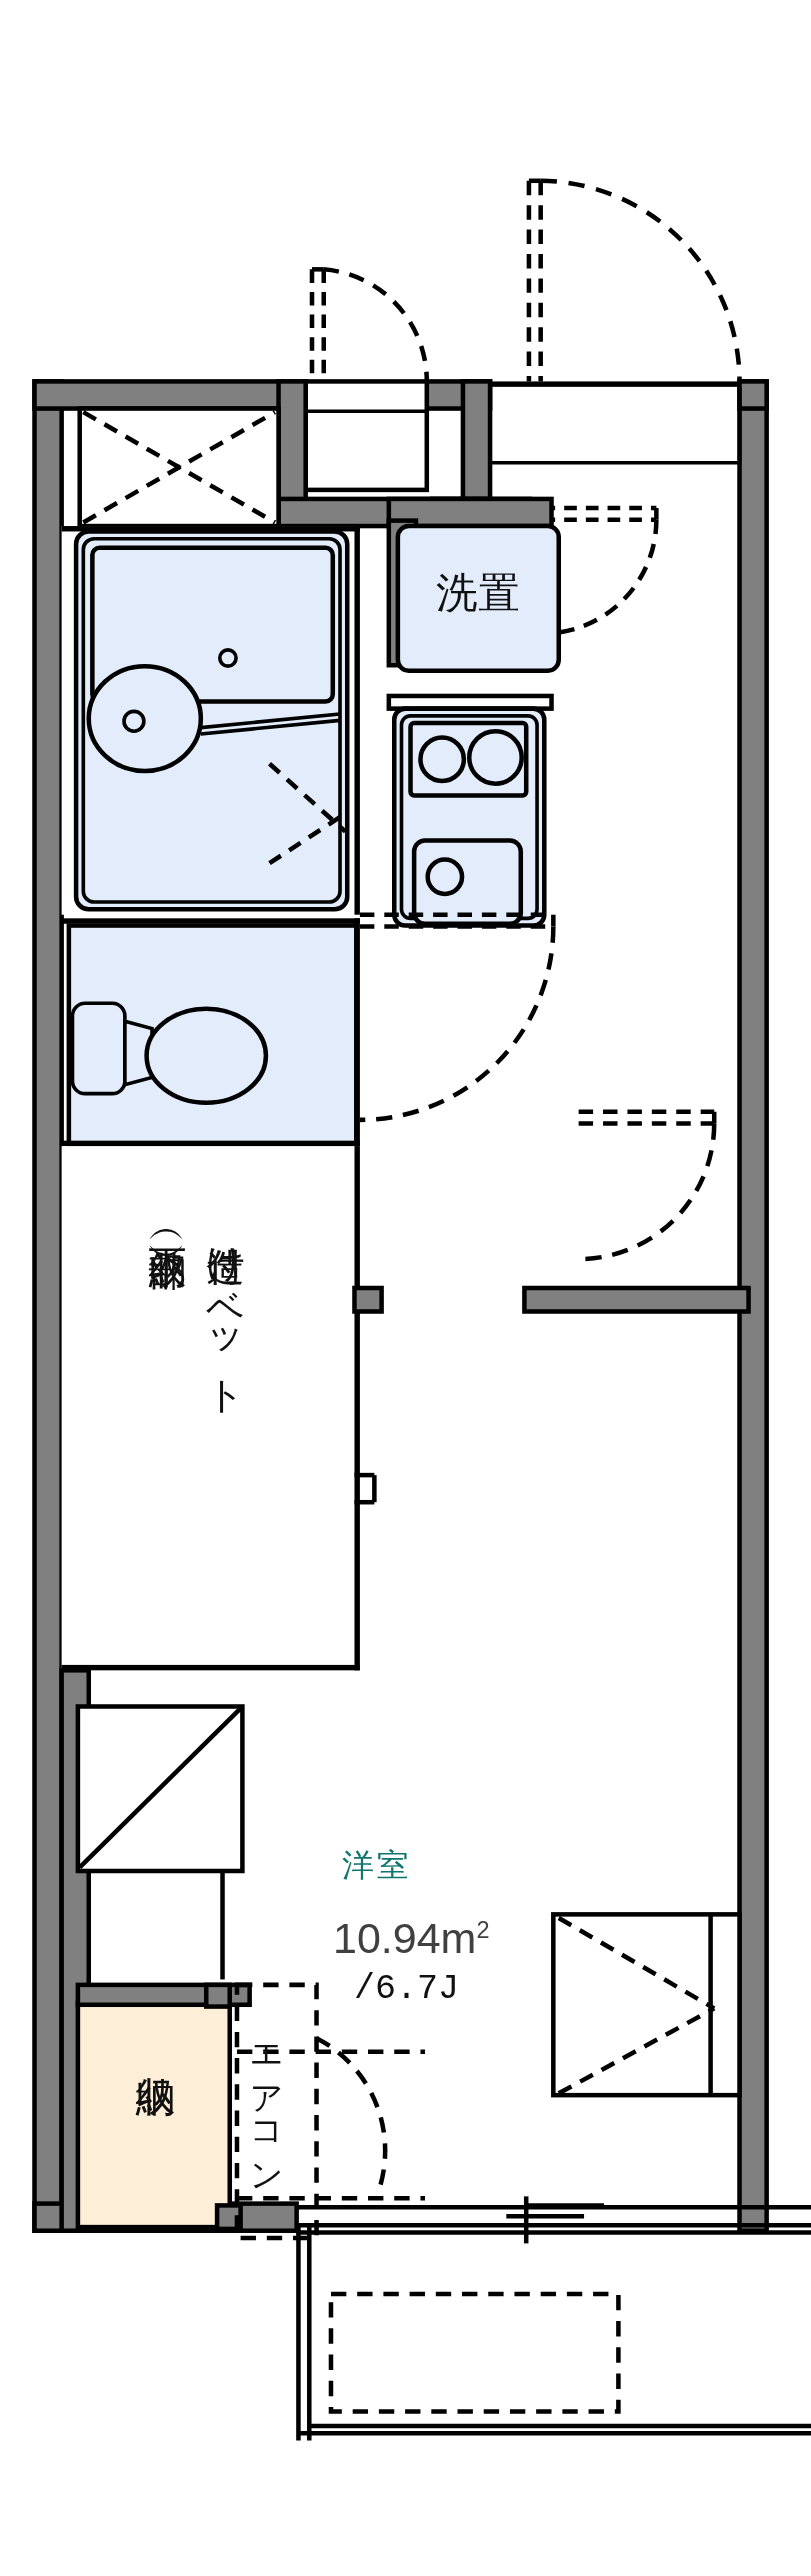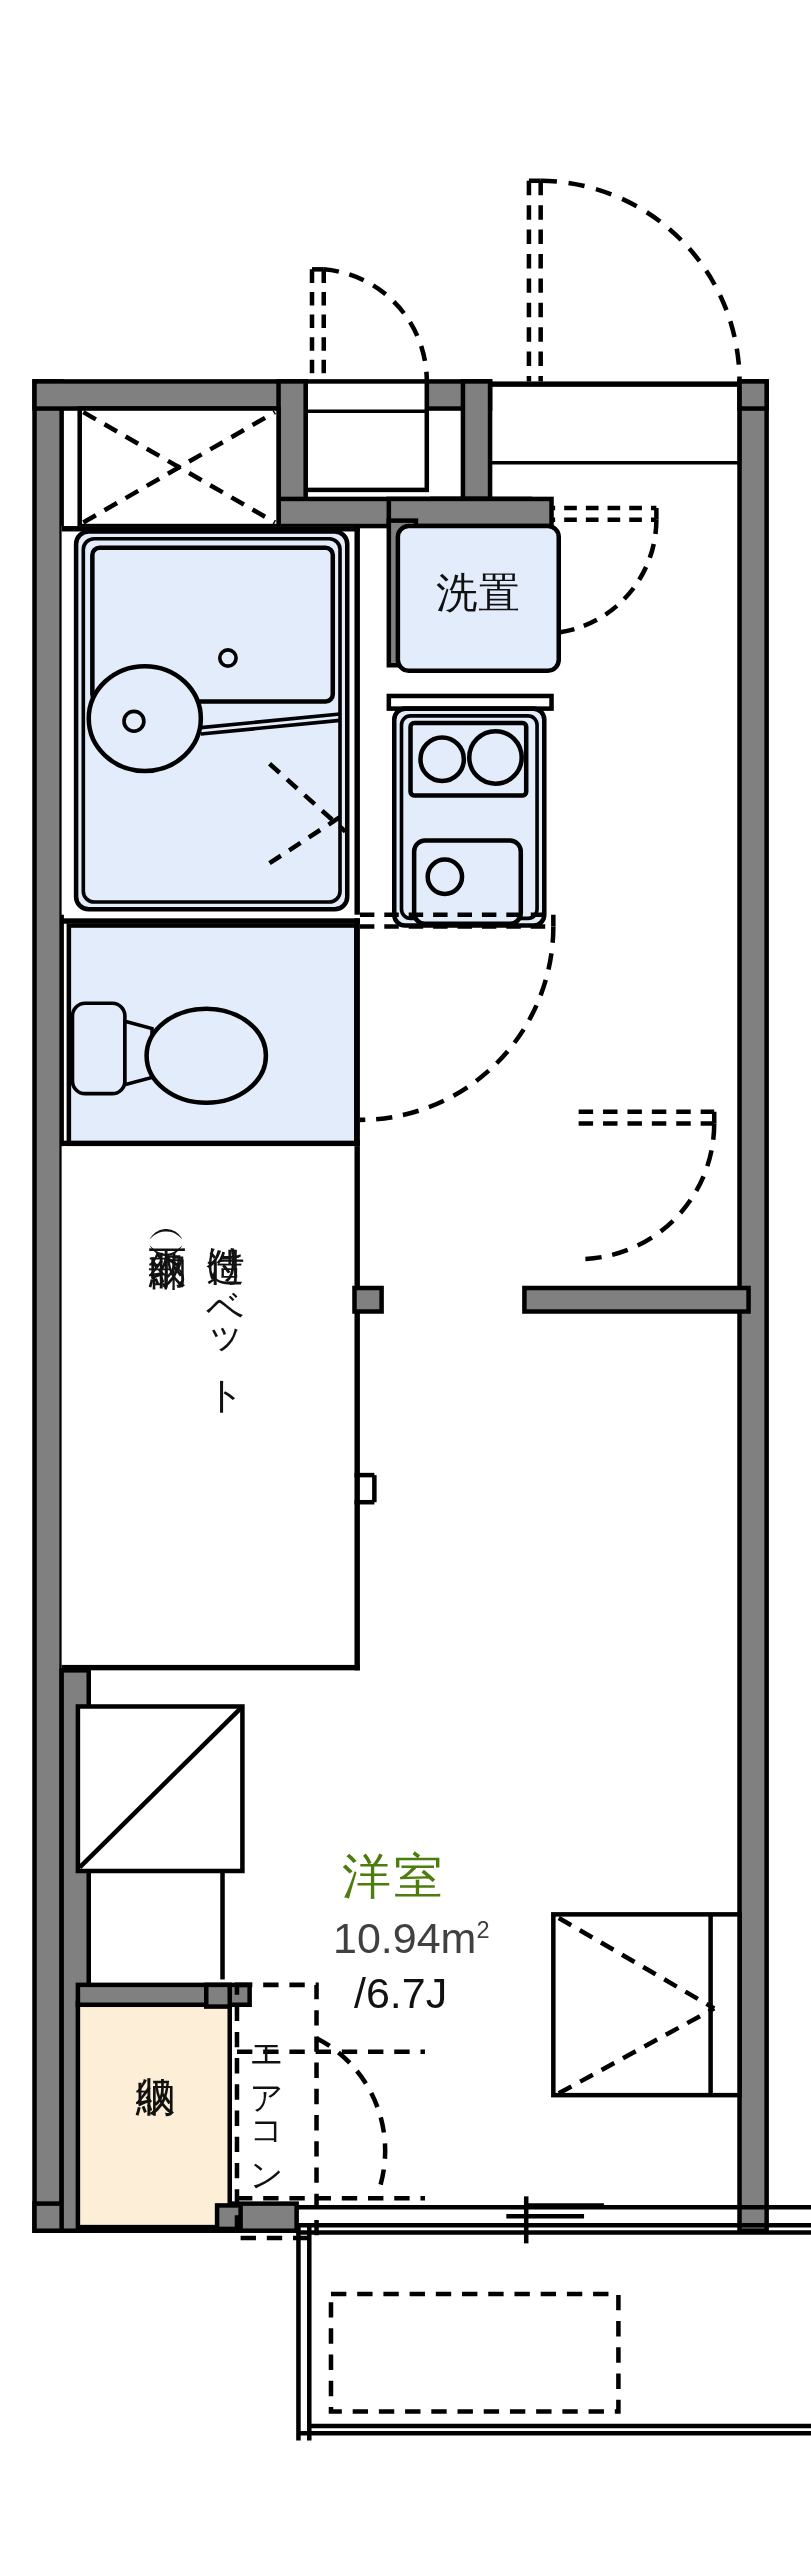--- a/index.html
+++ b/index.html
@@ -218,25 +218,25 @@
 </svg>
 
 <div style="position:absolute;left:205px;top:1218px;font-size:38px;line-height:1.04;color:#111;" class="vlabel">造付けベット</div>
 
 <div style="position:absolute;left:147px;top:1218px;font-size:38px;line-height:1.04;color:#111;" class="vlabel">（下部収納）</div>
 
 <div style="position:absolute;left:134px;top:2045px;font-size:40px;line-height:1.1;color:#111;" class="vlabel">収納</div>
 
 <div style="position:absolute;left:249px;top:2025px;font-size:33px;line-height:1.05;color:#111;" class="vlabel">エアコン</div>
 
-<div style="position:absolute;left:342px;top:1844px;font-size:49px;letter-spacing:2.7px;color:#4d7c0f;
+<div style="position:absolute;left:342px;top:1844px;font-size:32px;letter-spacing:2.7px;color:#0f766e;
             font-family:'DejaVu Sans','Liberation Sans',sans-serif;">洋室</div>
 
 <div style="position:absolute;left:333px;top:1914px;font-size:43px;color:#404040;white-space:nowrap;
             font-family:'Liberation Sans','DejaVu Sans',sans-serif;">
   <span>10.94m</span><sup style="font-size:23.5px;">2</sup>
 </div>
 
-<div style="position:absolute;left:354px;top:1969px;font-size:43px;color:#111;white-space:nowrap;
-            font-family:Liberation Sans, sans-serif;">/6.7J</div>
+<div style="position:absolute;left:354px;top:1969px;font-size:35px;color:#111;white-space:nowrap;
+            font-family:Liberation Mono, monospace;">/6.7J</div>
 
 </div>
 
 
 </body></html>

